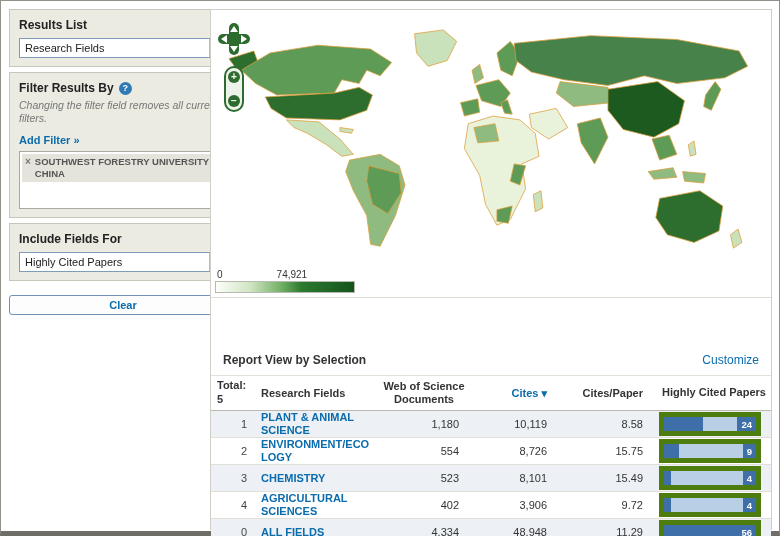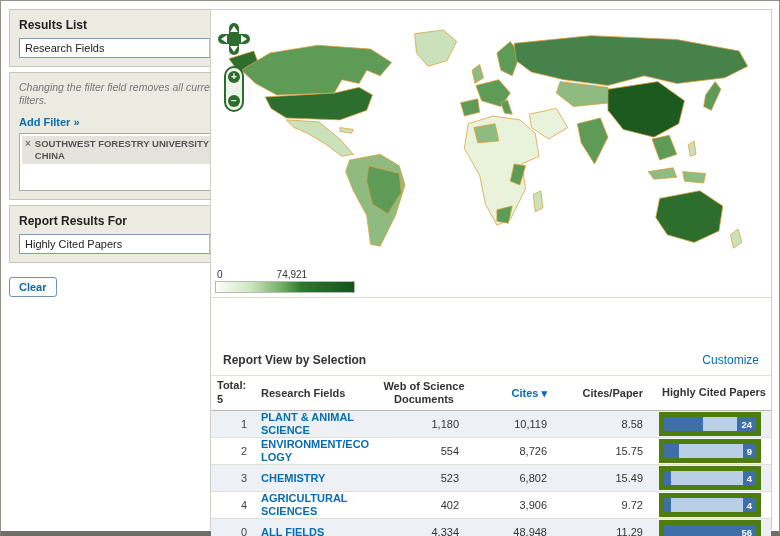--- a/index.html
+++ b/index.html
@@ -17,21 +17,21 @@
                   background:#dde8f1; border-left:1px solid #aebfcf; color:#33587c; font-size:8px; }
   .filter-head { display:flex; align-items:center; gap:5px; margin-bottom:4px; }
   .help-icon { width:13px; height:13px; border-radius:50%; background:#2f79b5; color:#fff; font-size:9px;
                font-weight:bold; display:flex; align-items:center; justify-content:center; cursor:pointer; }
   .filter-note { font-size:10.5px; font-style:italic; color:#777; line-height:1.25; margin-bottom:5px; }
   .add-filter { font-size:11px; font-weight:bold; color:var(--accent-blue,#0a6cad); display:inline-block; margin-bottom:5px; cursor:pointer; }
   .tag-box { background:#fff; border:1px solid #a9a9a1; height:58px; padding:2px; overflow:auto; }
   .tag { display:flex; gap:4px; background:#e4e4dc; padding:2px 3px; font-size:9.5px; color:#555;
          font-weight:bold; line-height:1.25; text-transform:uppercase; }
   .tag-x { cursor:pointer; color:#777; font-size:10px; flex:0 0 auto; }
-  .btn-row { display:flex; gap:20px; margin-top:14px; }
+  .btn-row { display:flex; gap:20px; margin-top:14px;flex-direction:column; }
   .btn { background:#fdfdfd; border:1px solid #6e93b4; border-radius:3px; color:var(--accent-blue,#0a6cad);
          font-size:11px; font-weight:bold; padding:3px 9px; cursor:pointer; }
 
   
   .main { position:absolute; left:209px; top:8px; width:562px; height:521px; border:1px solid #cfcfc7;
           background:#fff; display:flex; flex-direction:column; }
   .map-header { height:32px; flex:0 0 32px; display:flex; align-items:center; justify-content:space-between;
                 padding:0 12px; border-bottom:1px solid #ddddd5; }
   .map-title { font-size:12px; font-weight:bold; color:#333; }
   .hide-link { display:flex; align-items:center; gap:6px; color:var(--accent-blue,#0a6cad); font-size:12px;
@@ -91,32 +91,36 @@
 
     <div class="sbox">
       <div class="slabel">Results List</div>
       <div class="select">
         <span class="select-text">Research Fields</span>
         <span class="select-arrow">▼</span>
       </div>
     </div>
 
     <div class="sbox">
+      <div class="filter-head">
+        <span class="slabel" style="margin-bottom:0">Filter Results By</span>
+        <span class="help-icon">?</span>
+      </div>
       <div class="filter-note">Changing the filter field removes all current filters.</div>
       <a class="add-filter">Add Filter »</a>
       <div class="tag-box">
         <div class="tag">
           <span class="tag-x">×</span>
           <span>SOUTHWEST FORESTRY UNIVERSITY - CHINA</span>
         </div>
       </div>
     </div>
 
     <div class="sbox">
-      <div class="slabel">Report Results For</div>
+      <div class="slabel">Include Fields For</div>
       <div class="select">
         <span class="select-text">Highly Cited Papers</span>
         <span class="select-arrow">▼</span>
       </div>
     </div>
 
     <div class="btn-row">
       <button class="btn">Clear</button>
     </div>
   </div>
@@ -227,21 +231,21 @@
           <div class="hc-bar">
             <div class="hc-fill" style="width: 16.0714%;"></div>
             <div class="hc-value">9</div>
           </div>
         </div>
 
         <div class="trow">
           <div class="c-rank">3</div>
           <div class="c-field"><span class="field-link">CHEMISTRY</span></div>
           <div class="c-num">523</div>
-          <div class="c-num">6,802</div>
+          <div class="c-num">8,101</div>
           <div class="c-num">15.49</div>
           <div class="hc-bar">
             <div class="hc-fill" style="width: 7.14286%;"></div>
             <div class="hc-value">4</div>
           </div>
         </div>
 
         <div class="trow">
           <div class="c-rank">4</div>
           <div class="c-field"><span class="field-link">AGRICULTURAL SCIENCES</span></div>

